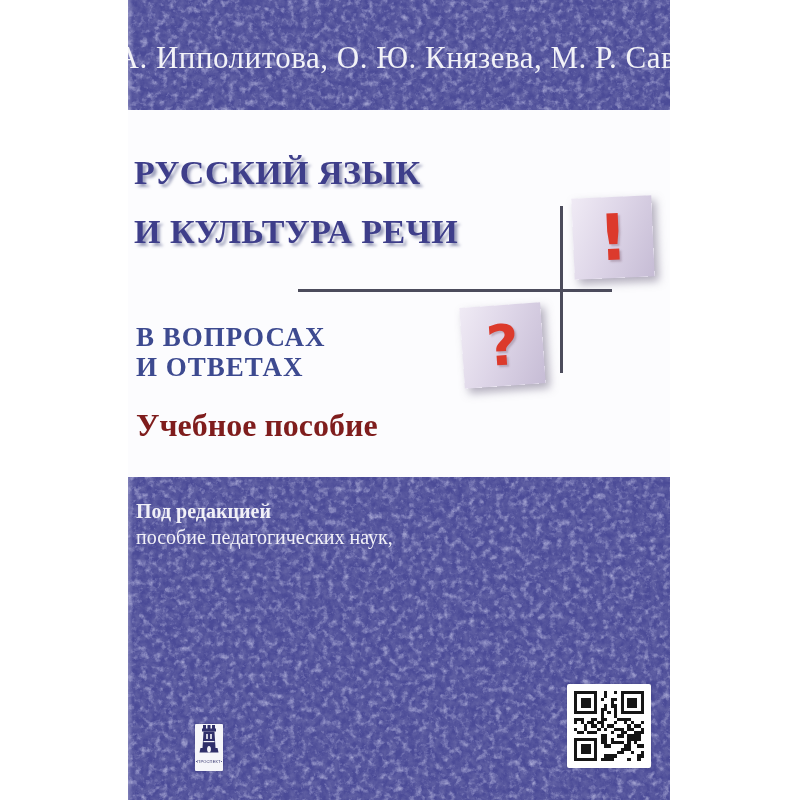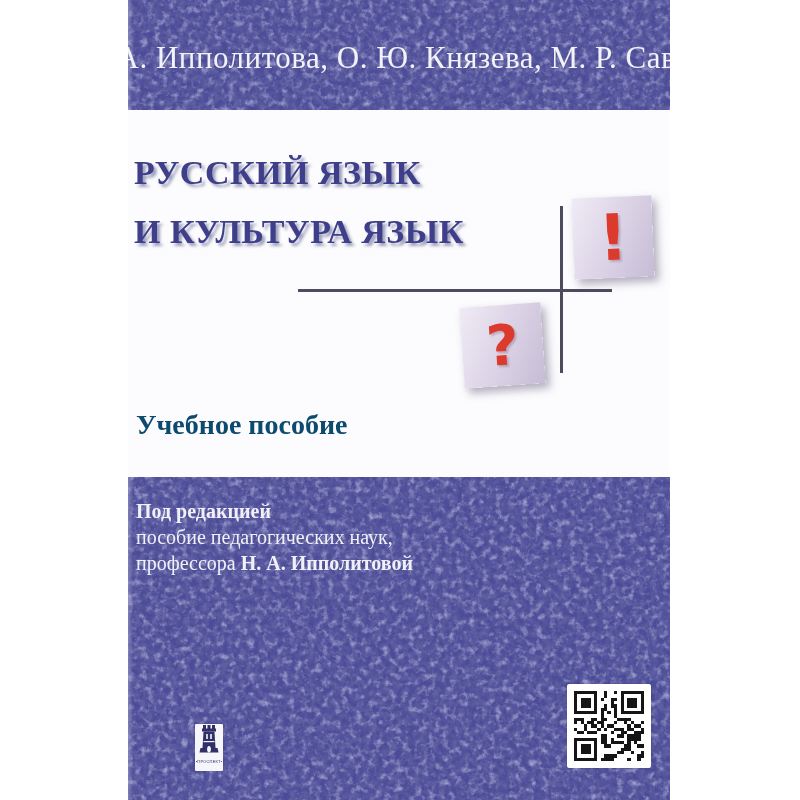--- a/index.html
+++ b/index.html
@@ -49,21 +49,21 @@
   }
   .mark-excl{font-size:64px;line-height:64px;}
   .mark-ques{font-size:56px;line-height:56px;}
   .subtitle{
     position:absolute;left:8px;top:212px;
     color:#3d4a90;font-weight:bold;font-size:27px;line-height:30px;
     letter-spacing:1px;white-space:nowrap;
   }
   .edition{
     position:absolute;left:8px;top:298px;
-    color:#0c4a6e;font-weight:bold;font-size:28px;line-height:34px;white-space:nowrap;
+    color:#7f1d1d;font-weight:bold;font-size:32px;line-height:34px;white-space:nowrap;
   }
   .editor{
     position:absolute;left:8px;top:498px;width:400px;
     color:#f1f0f7;font-size:20px;line-height:26px;white-space:nowrap;
   }
   .editor .ed1{font-weight:bold;}
   .editor .name{font-weight:bold;}
   .logo{
     position:absolute;left:67px;top:724px;width:28px;height:47px;
     background:#f5f5fa;border-radius:1px;
@@ -99,41 +99,44 @@
     <rect width="542" height="800" filter="url(#fnD)"></rect>
     <rect width="542" height="800" filter="url(#fnL)"></rect>
   </svg>
   <div class="edge-highlight"></div>
 
   <div class="authors">Н. А. Ипполитова, О. Ю. Князева, М. Р. Савова</div>
 
   <div class="panel">
     <div class="title">
       <div>РУССКИЙ ЯЗЫК</div>
-      <div>И КУЛЬТУРА ЯЗЫК</div>
+      <div>И КУЛЬТУРА РЕЧИ</div>
     </div>
 
     <div class="hline"></div>
     <div class="vline"></div>
 
     <div class="card card-excl">
       <span class="mark mark-excl">!</span>
     </div>
     <div class="card card-ques">
       <span class="mark mark-ques">?</span>
     </div>
 
+    <div class="subtitle">
+      <div>В ВОПРОСАХ</div>
+      <div>И ОТВЕТАХ</div>
+    </div>
 
     <div class="edition">Учебное пособие</div>
   </div>
 
   <div class="editor">
     <div class="ed1">Под редакцией</div>
     <div>пособие педагогических наук,</div>
-    <div><span>профессора </span><span class="name">Н. А. Ипполитовой</span></div>
   </div>
 
   <div class="logo">
     <svg width="24" height="34" viewBox="0 0 24 34" aria-hidden="true">
       <g fill="#2f2f6a">
         <rect x="6" y="1" width="3" height="4"></rect>
         <rect x="10.5" y="1" width="3" height="4"></rect>
         <rect x="15" y="1" width="3" height="4"></rect>
         <rect x="5" y="4.5" width="14" height="3"></rect>
         <path d="M6.5 7.5 L17.5 7.5 L18.5 24 L5.5 24 Z"></path>

